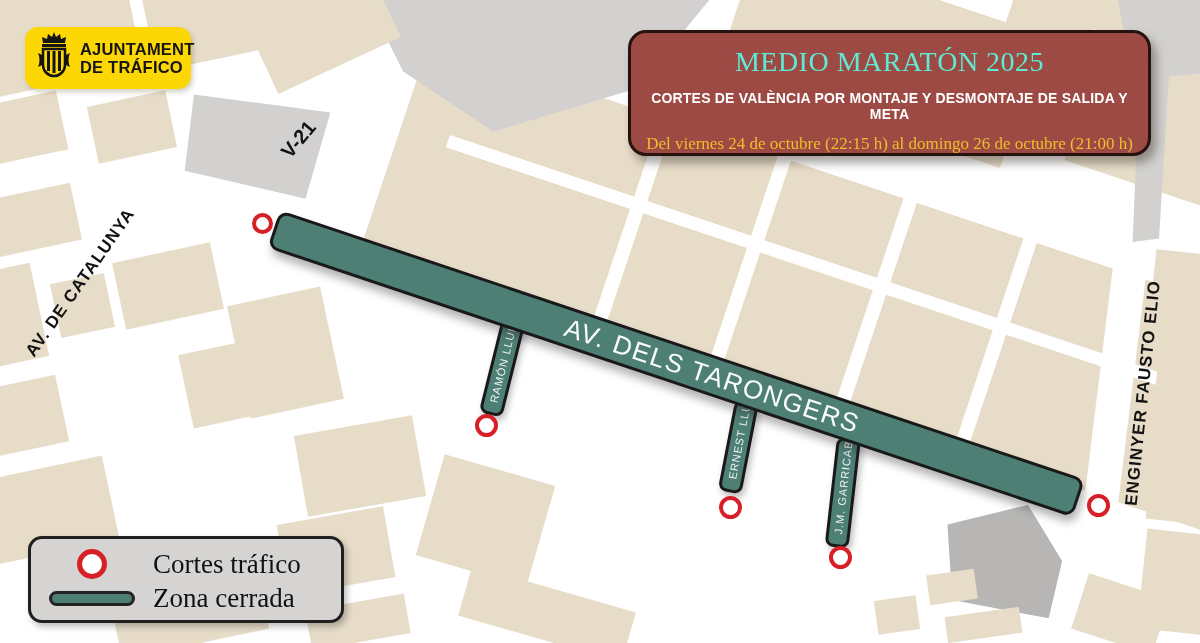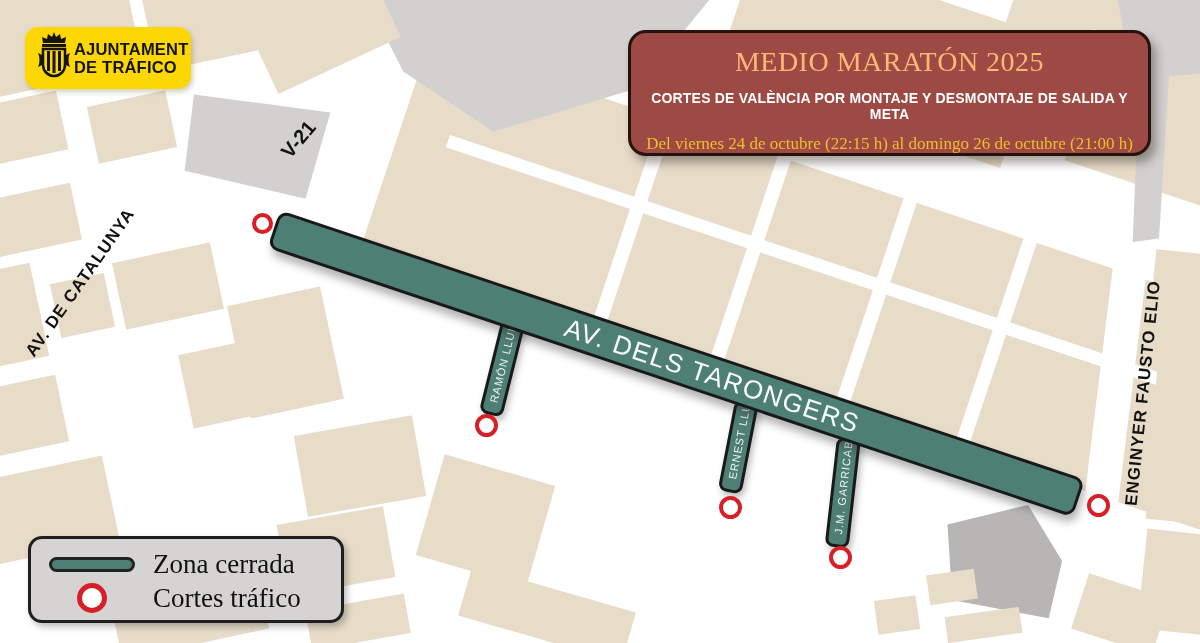--- a/index.html
+++ b/index.html
@@ -20,28 +20,28 @@
         border-radius:8px;display:flex;align-items:flex-end;justify-content:center;
         box-shadow:3px 4px 6px rgba(40,40,40,.3);}
   .stub span{writing-mode:vertical-rl;transform:rotate(180deg);color:#eef4f2;font-size:11px;
              letter-spacing:1px;white-space:nowrap;padding-top:4px;margin-bottom:6px;}
   
   .cut{position:absolute;box-sizing:border-box;background:#ffffff;border:4px solid #d61f26;border-radius:50%;}
   
   .street{position:absolute;color:#121212;font-weight:bold;white-space:nowrap;}
   
   .logo{position:absolute;left:25px;top:27px;width:166px;height:62px;background:#fdd703;
-        border-radius:13px;display:flex;align-items:center;gap:1px;padding:4px 10px;box-sizing:border-box;
+        border-radius:13px;display:flex;align-items:center;gap:7px;padding:4px 10px;box-sizing:border-box;
         box-shadow:2px 3px 5px rgba(80,70,20,.25);}
   .logo-text{color:#141414;font-weight:bold;font-size:16.5px;line-height:1.1;letter-spacing:.2px;}
   
   .banner{position:absolute;left:628px;top:30px;width:523px;height:126px;box-sizing:border-box;
           background:#9e4a44;border:3px solid #27120e;border-radius:18px;text-align:center;
           padding:13px 14px;box-shadow:5px 7px 10px rgba(60,50,45,.45);}
-  .banner-title{font-family:"Liberation Serif","DejaVu Serif",serif;font-size:28px;color:#fdba74;letter-spacing:.5px;text-align:center;}
+  .banner-title{font-family:"Liberation Serif","DejaVu Serif",serif;font-size:28px;color:#5eead4;letter-spacing:.5px;text-align:center;}
   .banner-sub{margin-top:12px;font-size:14px;font-weight:bold;color:#ffffff;letter-spacing:.2px;}
   .banner-dates{margin-top:12px;font-family:"Liberation Serif","DejaVu Serif",serif;font-size:17px;color:#efbe2b;}
   
   .legend{position:absolute;left:28px;top:536px;width:316px;height:87px;box-sizing:border-box;
           background:#d6d4d2;border:3px solid #1f1f1f;border-radius:14px;padding:8px 0 0 0;
           box-shadow:3px 4px 6px rgba(40,40,40,.3);}
   .leg-row{display:flex;align-items:center;height:34px;}
   .leg-sym{width:122px;display:flex;justify-content:center;align-items:center;}
   .leg-bar{width:86px;height:15px;background:#4e7f75;border:3px solid #222;border-radius:8px;box-sizing:border-box;}
   .leg-ring{width:30px;height:30px;box-sizing:border-box;background:#fff;border:5px solid #d61f26;border-radius:50%;}
@@ -147,25 +147,25 @@
 
   <div class="banner">
     <div class="banner-title">MEDIO MARATÓN 2025</div>
     <div class="banner-sub">CORTES DE VALÈNCIA POR MONTAJE Y DESMONTAJE DE SALIDA Y META</div>
     <div class="banner-dates">Del viernes 24 de octubre (22:15 h) al domingo 26 de octubre (21:00 h)</div>
   </div>
 
   <div class="legend">
     <div class="leg-row">
       <span class="leg-sym">
+          <span class="leg-ring"></span>
+        </span>
+      <span class="leg-label">Cortes tráfico</span>
+    </div>
+    <div class="leg-row">
+      <span class="leg-sym">
           <span class="leg-bar"></span>
         </span>
       <span class="leg-label">Zona cerrada</span>
-    </div>
-    <div class="leg-row">
-      <span class="leg-sym">
-          <span class="leg-ring"></span>
-        </span>
-      <span class="leg-label">Cortes tráfico</span>
     </div>
   </div>
 
 </div>
 
 </body></html>

